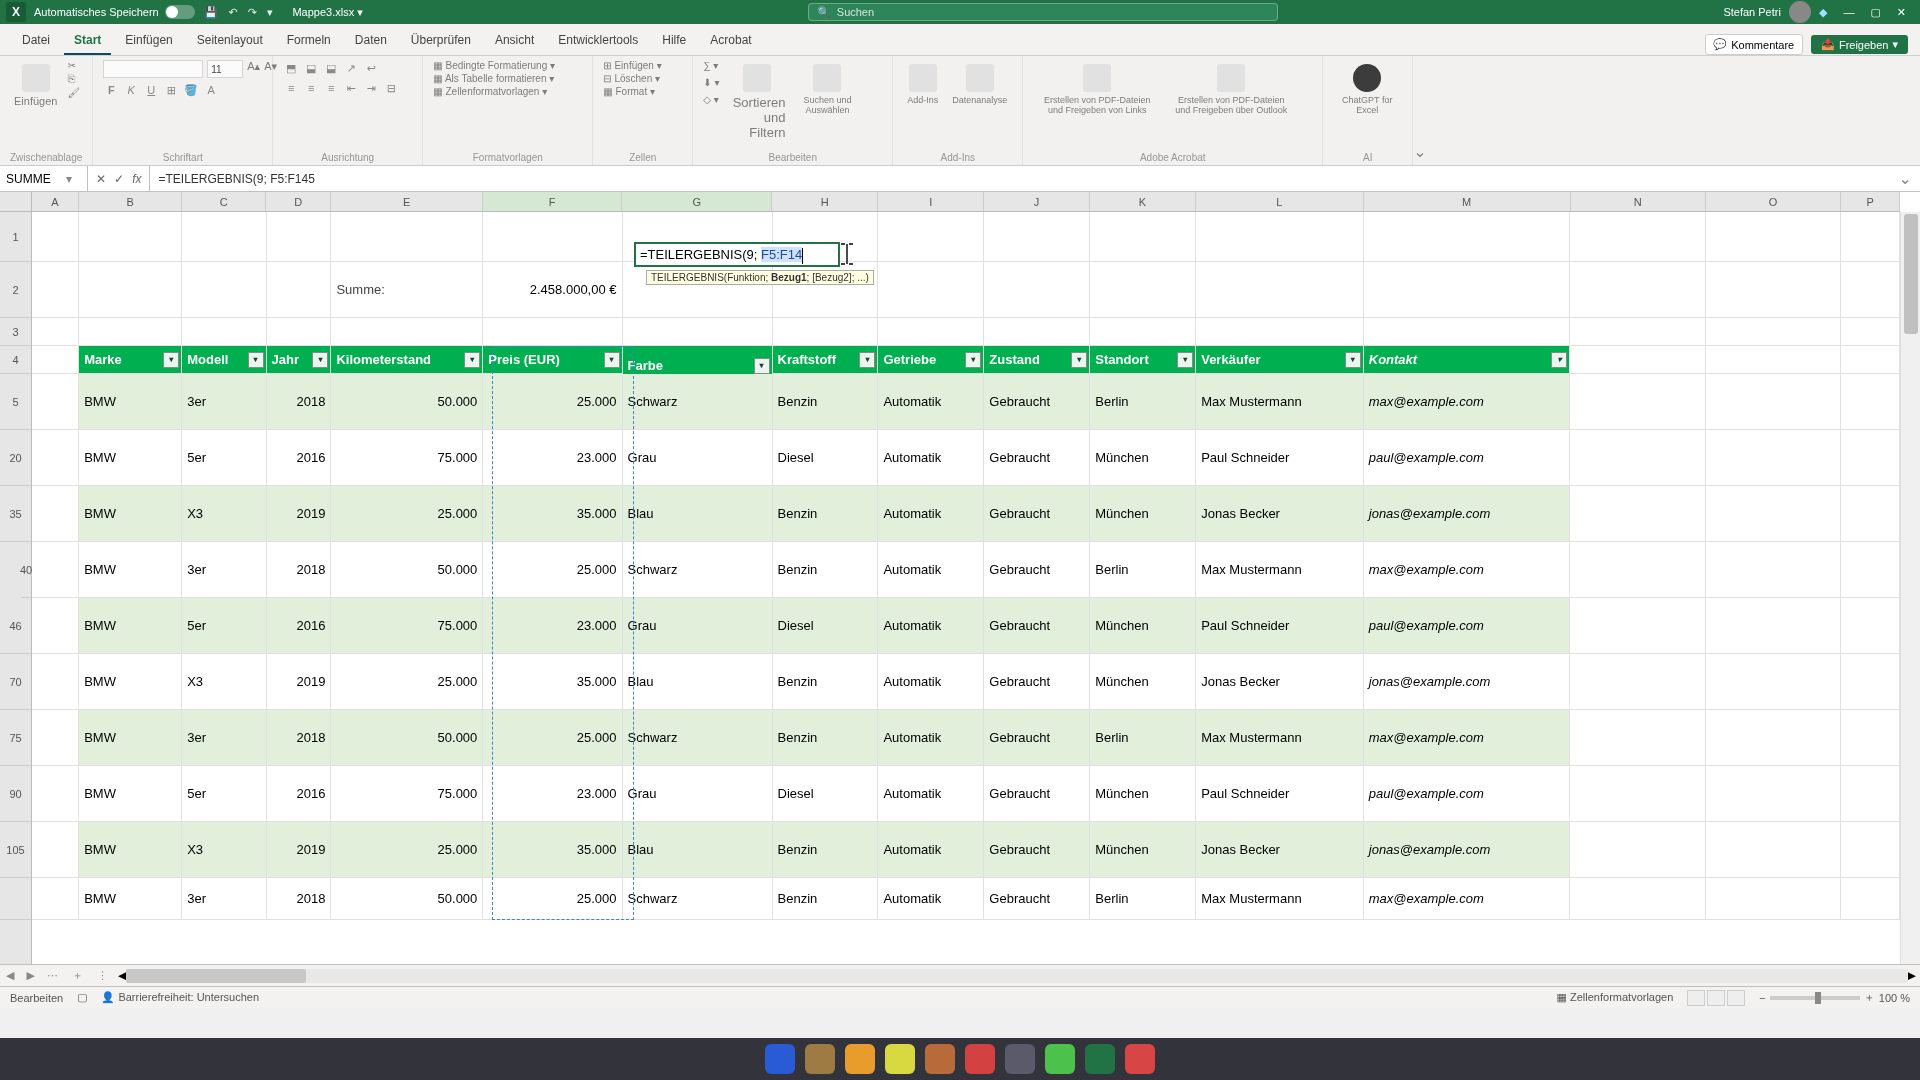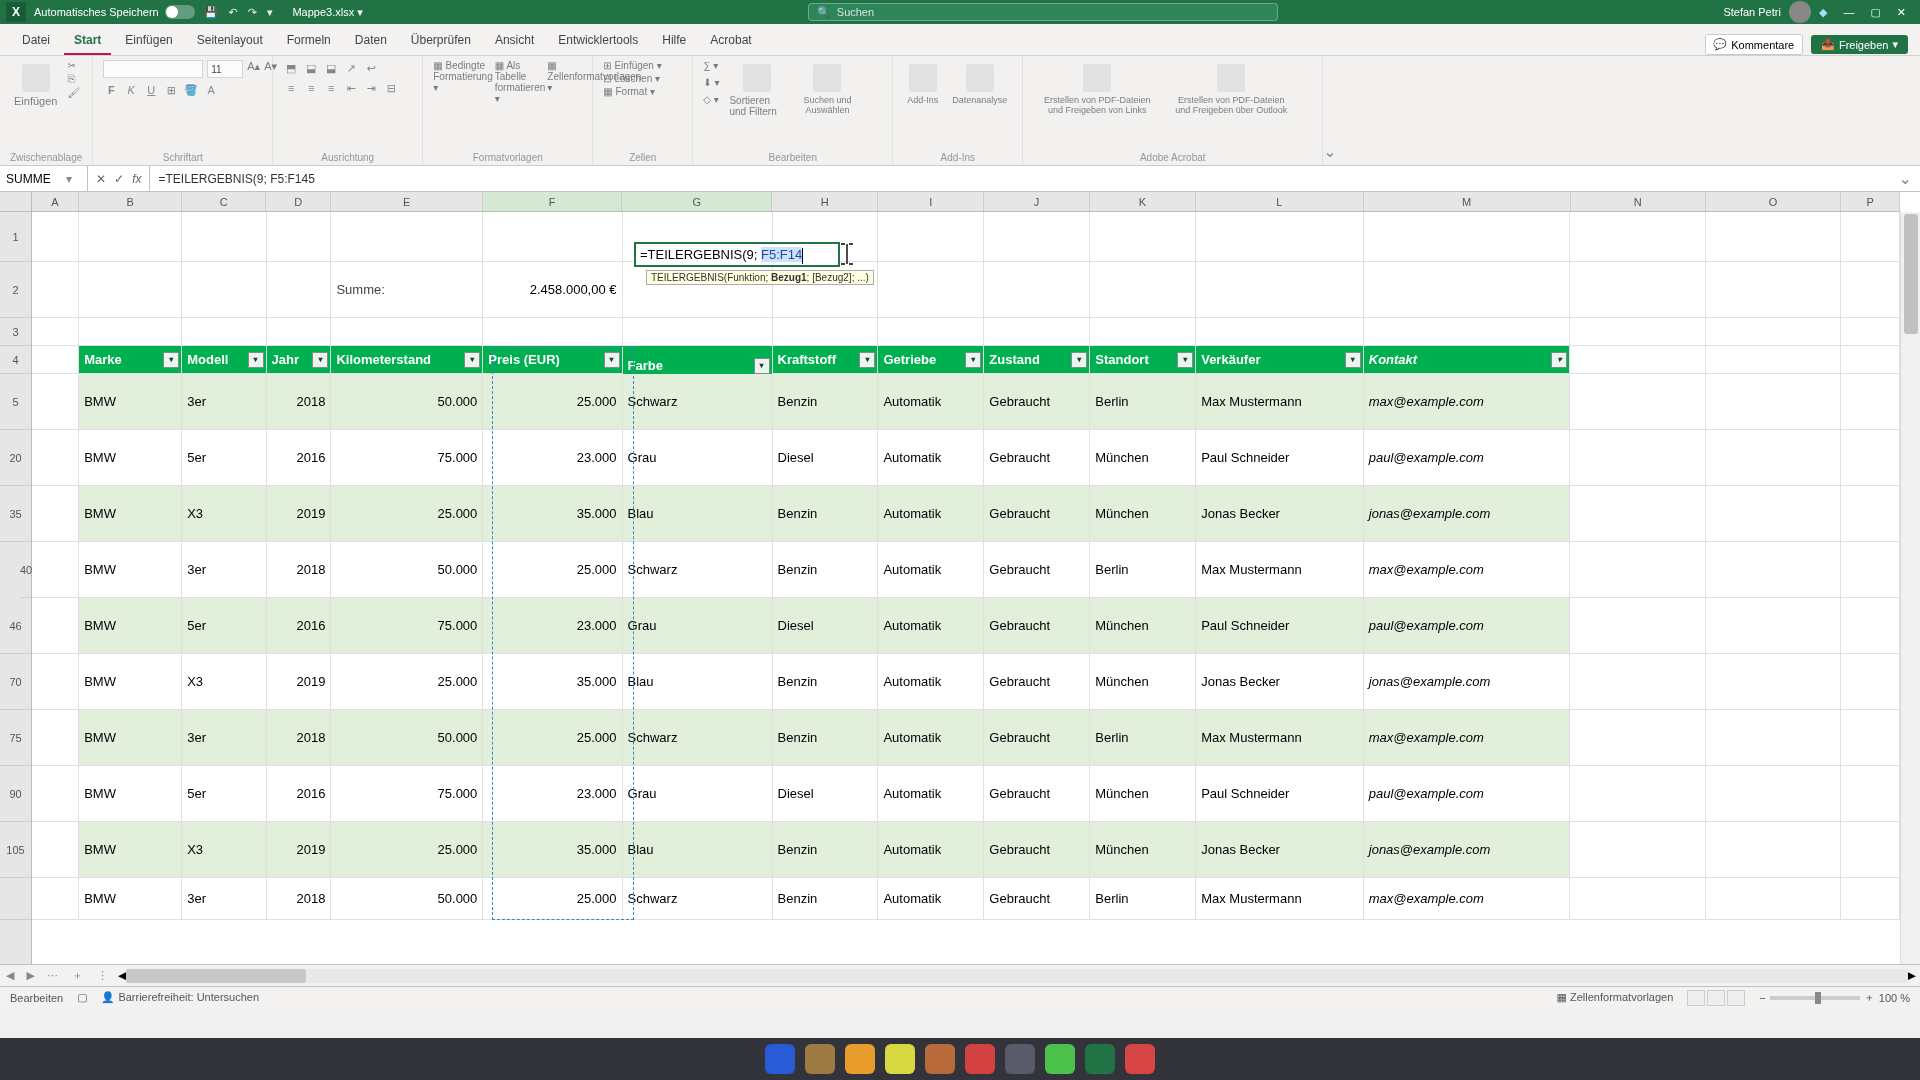--- a/index.html
+++ b/index.html
@@ -16,21 +16,21 @@
 .titlebar .fname { margin-left: 20px; }
 .titlebar .search { flex: 0 0 470px; margin-left: auto; margin-right: auto; }
 .titlebar .search-box { background: #2f855a; border: 1px solid rgba(255,255,255,0.3); border-radius: 4px; height: 18px; display: flex; align-items: center; padding: 0 8px; color: rgba(255,255,255,0.8); gap: 6px; }
 .titlebar .user { display: flex; align-items: center; gap: 8px; margin-right: 8px; }
 .titlebar .avatar { width: 22px; height: 22px; border-radius: 50%; background: #888; }
 .titlebar .wincontrols { display: flex; gap: 16px; padding: 0 8px; }
 
 
 .ribbontabs { height: 32px; background: #f3f2f1; display: flex; align-items: flex-end; padding: 0 12px; gap: 4px; border-bottom: 1px solid #d0d0d0; }
 .ribbontabs .tab { padding: 6px 10px; font-size: 12px; color: #444; cursor: pointer; }
-.ribbontabs .tab.active { border-bottom: 2px solid #be185d; color: #217346; font-weight: 600; }
+.ribbontabs .tab.active { border-bottom: 2px solid #0c4a6e; color: #217346; font-weight: 600; }
 .ribbontabs .right { margin-left: auto; display: flex; gap: 8px; align-items: center; }
 .ribbontabs .comments { background: white; border: 1px solid #ccc; border-radius: 3px; padding: 3px 8px; font-size: 11px; display: flex; align-items: center; gap: 4px; }
 .ribbontabs .share { background: #217346; color: white; border-radius: 3px; padding: 3px 10px; font-size: 11px; display: flex; align-items: center; gap: 4px; }
 
 
 .ribbon { height: 110px; background: #f3f2f1; display: flex; border-bottom: 1px solid #c0c0c0; opacity: 0.75; filter: grayscale(0.3); }
 .ribbon .group { border-right: 1px solid #ddd; padding: 4px 10px 2px 10px; display: flex; flex-direction: column; justify-content: space-between; }
 .ribbon .group-body { flex: 1; display: flex; gap: 6px; align-items: flex-start; font-size: 11px; color: #555; }
 .ribbon .group-label { font-size: 10px; color: #777; text-align: center; }
 .ribbon .big-btn { display: flex; flex-direction: column; align-items: center; gap: 3px; padding: 4px; }
@@ -227,21 +227,21 @@
         <span>≡</span>
         <span>≡</span>
         <span>⇤</span>
         <span>⇥</span>
         <span>⊟</span>
       </div>
     </div>
     <div class="group-label">Ausrichtung</div>
   </div>
   <div class="group" style="width:170px">
-    <div class="group-body" style="flex-direction:row;gap:2px;font-size:10px">
+    <div class="group-body" style="flex-direction:column;gap:2px;font-size:10px">
       <div>▦ <span>Bedingte Formatierung</span> ▾</div>
       <div>▦ <span>Als Tabelle formatieren</span> ▾</div>
       <div>▦ <span>Zellenformatvorlagen</span> ▾</div>
     </div>
     <div class="group-label">Formatvorlagen</div>
   </div>
   <div class="group" style="width:100px">
     <div class="group-body" style="flex-direction:column;gap:2px;font-size:10px">
       <div>⊞ <span>Einfügen</span> ▾</div>
       <div>⊟ <span>Löschen</span> ▾</div>
@@ -251,21 +251,21 @@
   </div>
   <div class="group" style="width:200px">
     <div class="group-body">
       <div class="mini-controls" style="gap:6px">
         <span>∑ ▾</span>
         <span>⬇ ▾</span>
         <span>◇ ▾</span>
       </div>
       <div class="big-btn">
         <div class="big-icon"></div>
-        <span style="font-size:10px;text-align:left;max-width:56px">Sortieren und Filtern</span>
+        <span style="font-size:13px;text-align:right;max-width:56px">Sortieren und Filtern</span>
       </div>
       <div class="big-btn">
         <div class="big-icon"></div>
         <span style="font-size:9px;text-align:center;max-width:56px">Suchen und Auswählen</span>
       </div>
     </div>
     <div class="group-label">Bearbeiten</div>
   </div>
   <div class="group" style="width:130px">
     <div class="group-body">
@@ -285,20 +285,29 @@
       <div class="big-btn">
         <div class="big-icon"></div>
         <span style="font-size:9px;max-width:120px;text-align:center">Erstellen von PDF-Dateien und Freigeben von Links</span>
       </div>
       <div class="big-btn">
         <div class="big-icon"></div>
         <span style="font-size:9px;max-width:120px;text-align:center">Erstellen von PDF-Dateien und Freigeben über Outlook</span>
       </div>
     </div>
     <div class="group-label">Adobe Acrobat</div>
+  </div>
+  <div class="group" style="width:90px">
+    <div class="group-body">
+      <div class="big-btn">
+        <div class="big-icon" style="background:#000;border-radius:50%"></div>
+        <span style="font-size:9px;text-align:center;max-width:60px">ChatGPT for Excel</span>
+      </div>
+    </div>
+    <div class="group-label">AI</div>
   </div>
   <span class="collapse-caret">⌄</span>
 </div>
 
 <div class="formulabar">
   <div class="namebox">
     <input value="SUMME" style="">
     <span style="color:#888">▾</span>
   </div>
   <div class="fx-icons">

